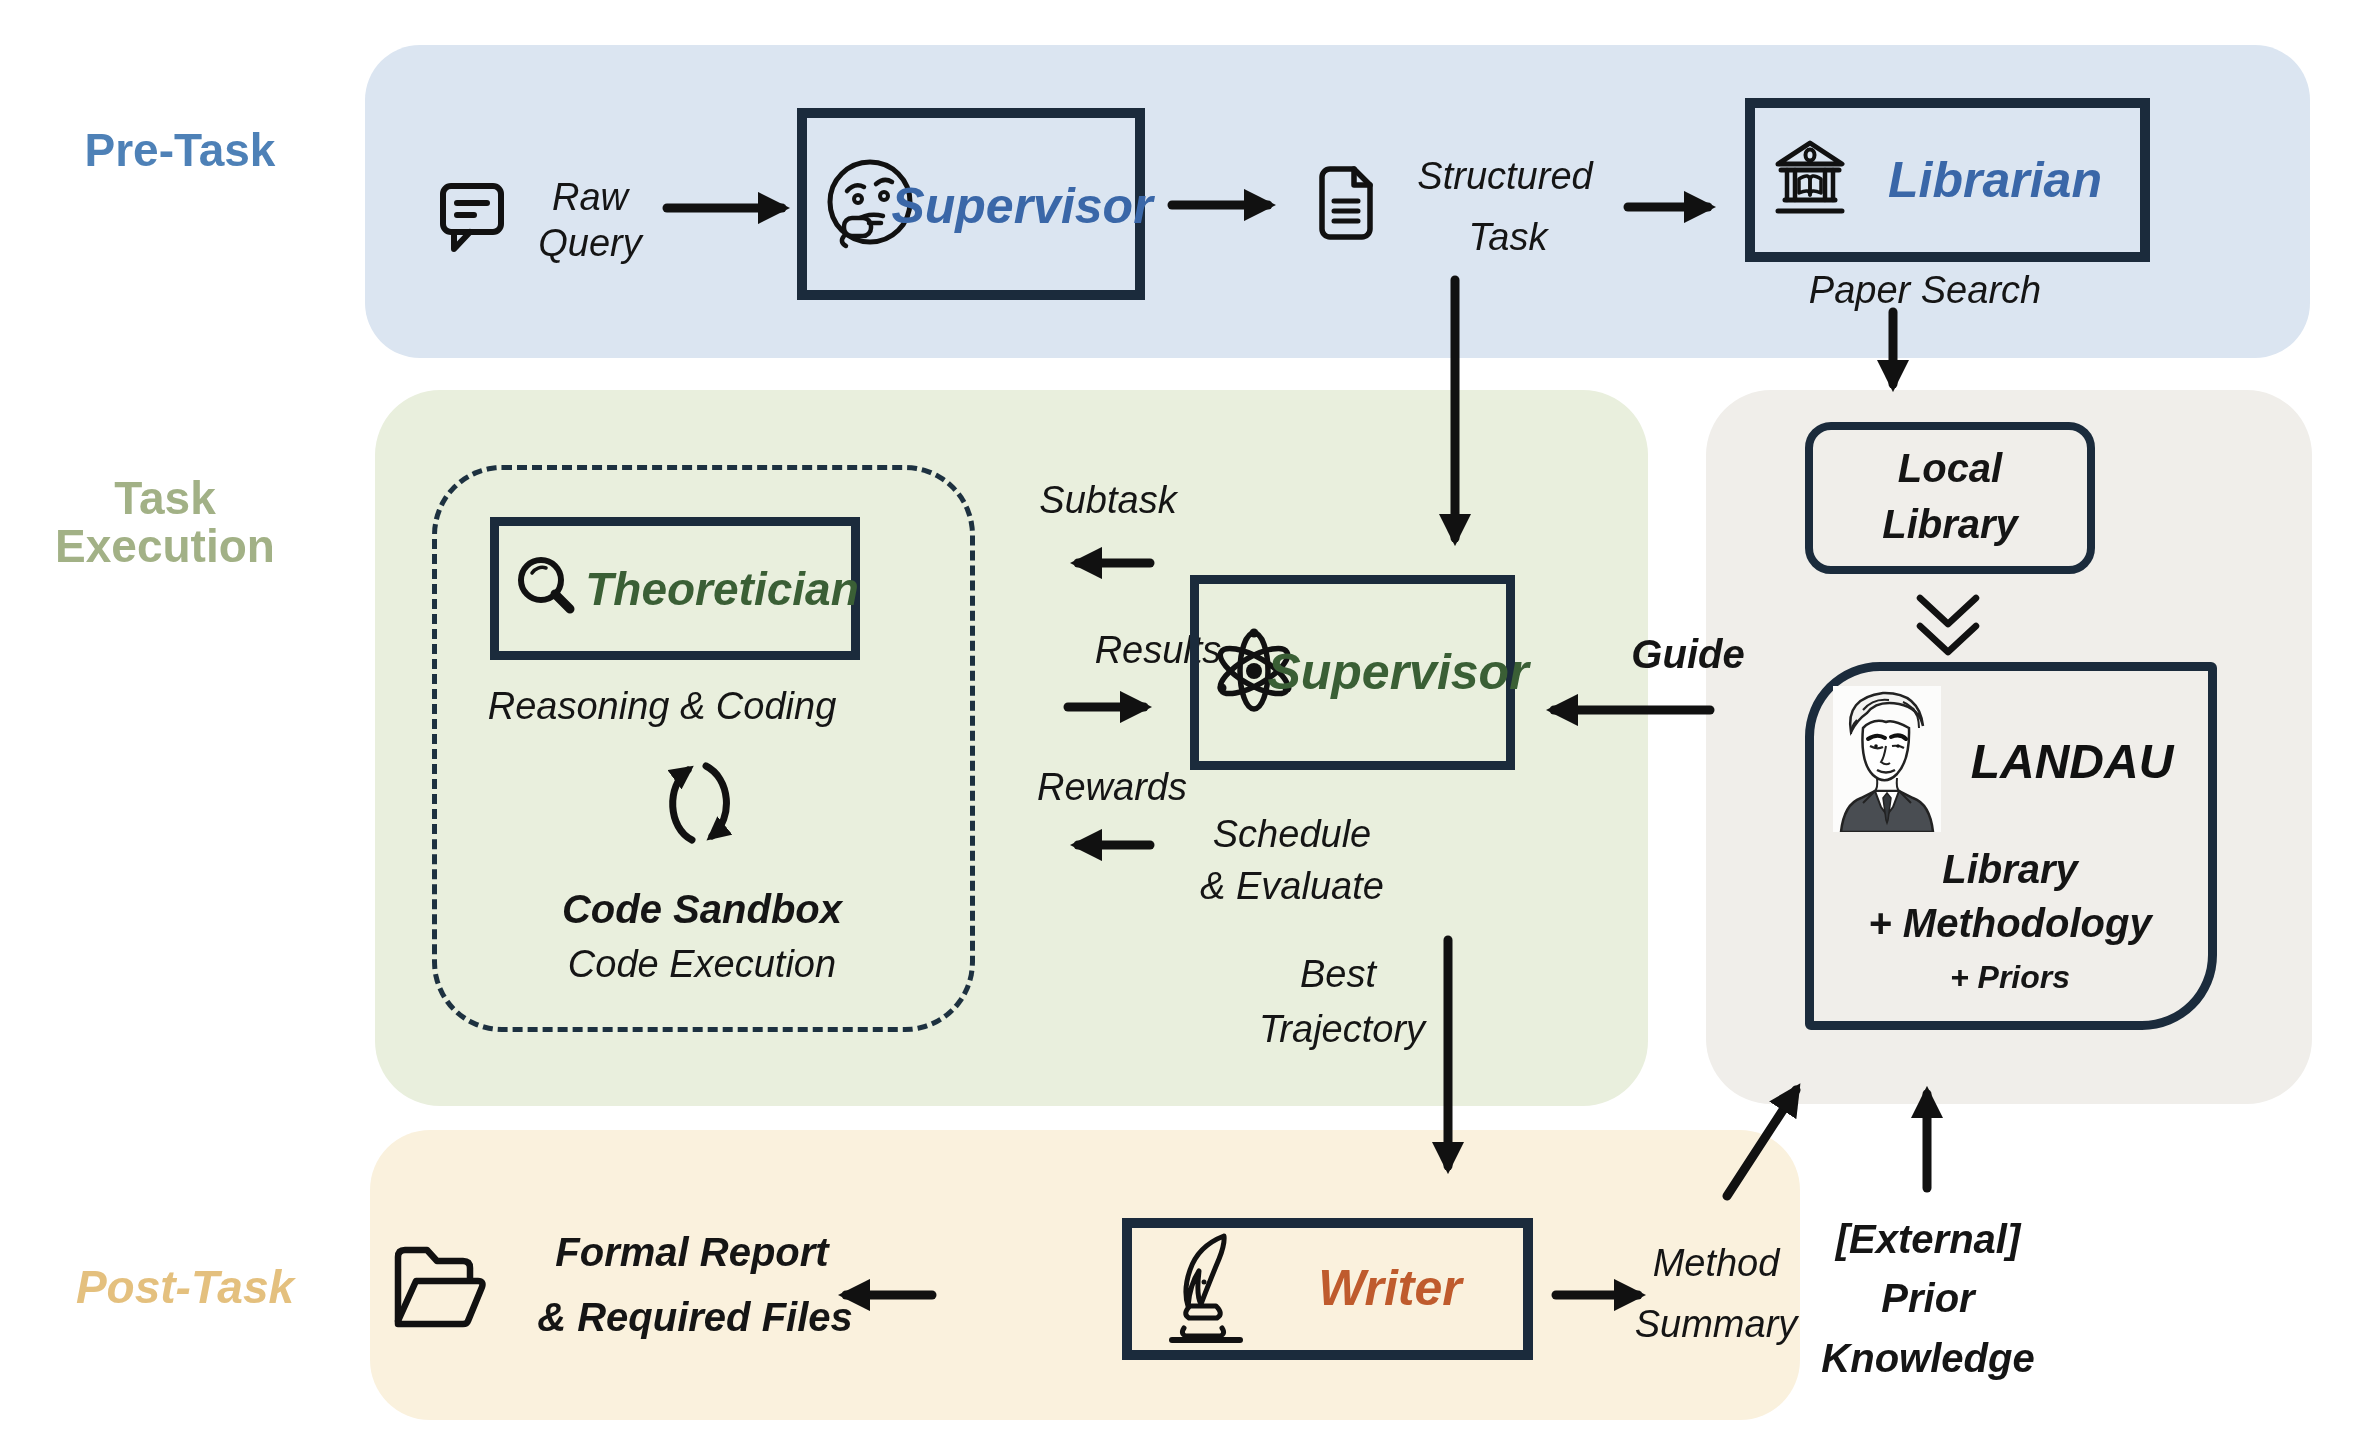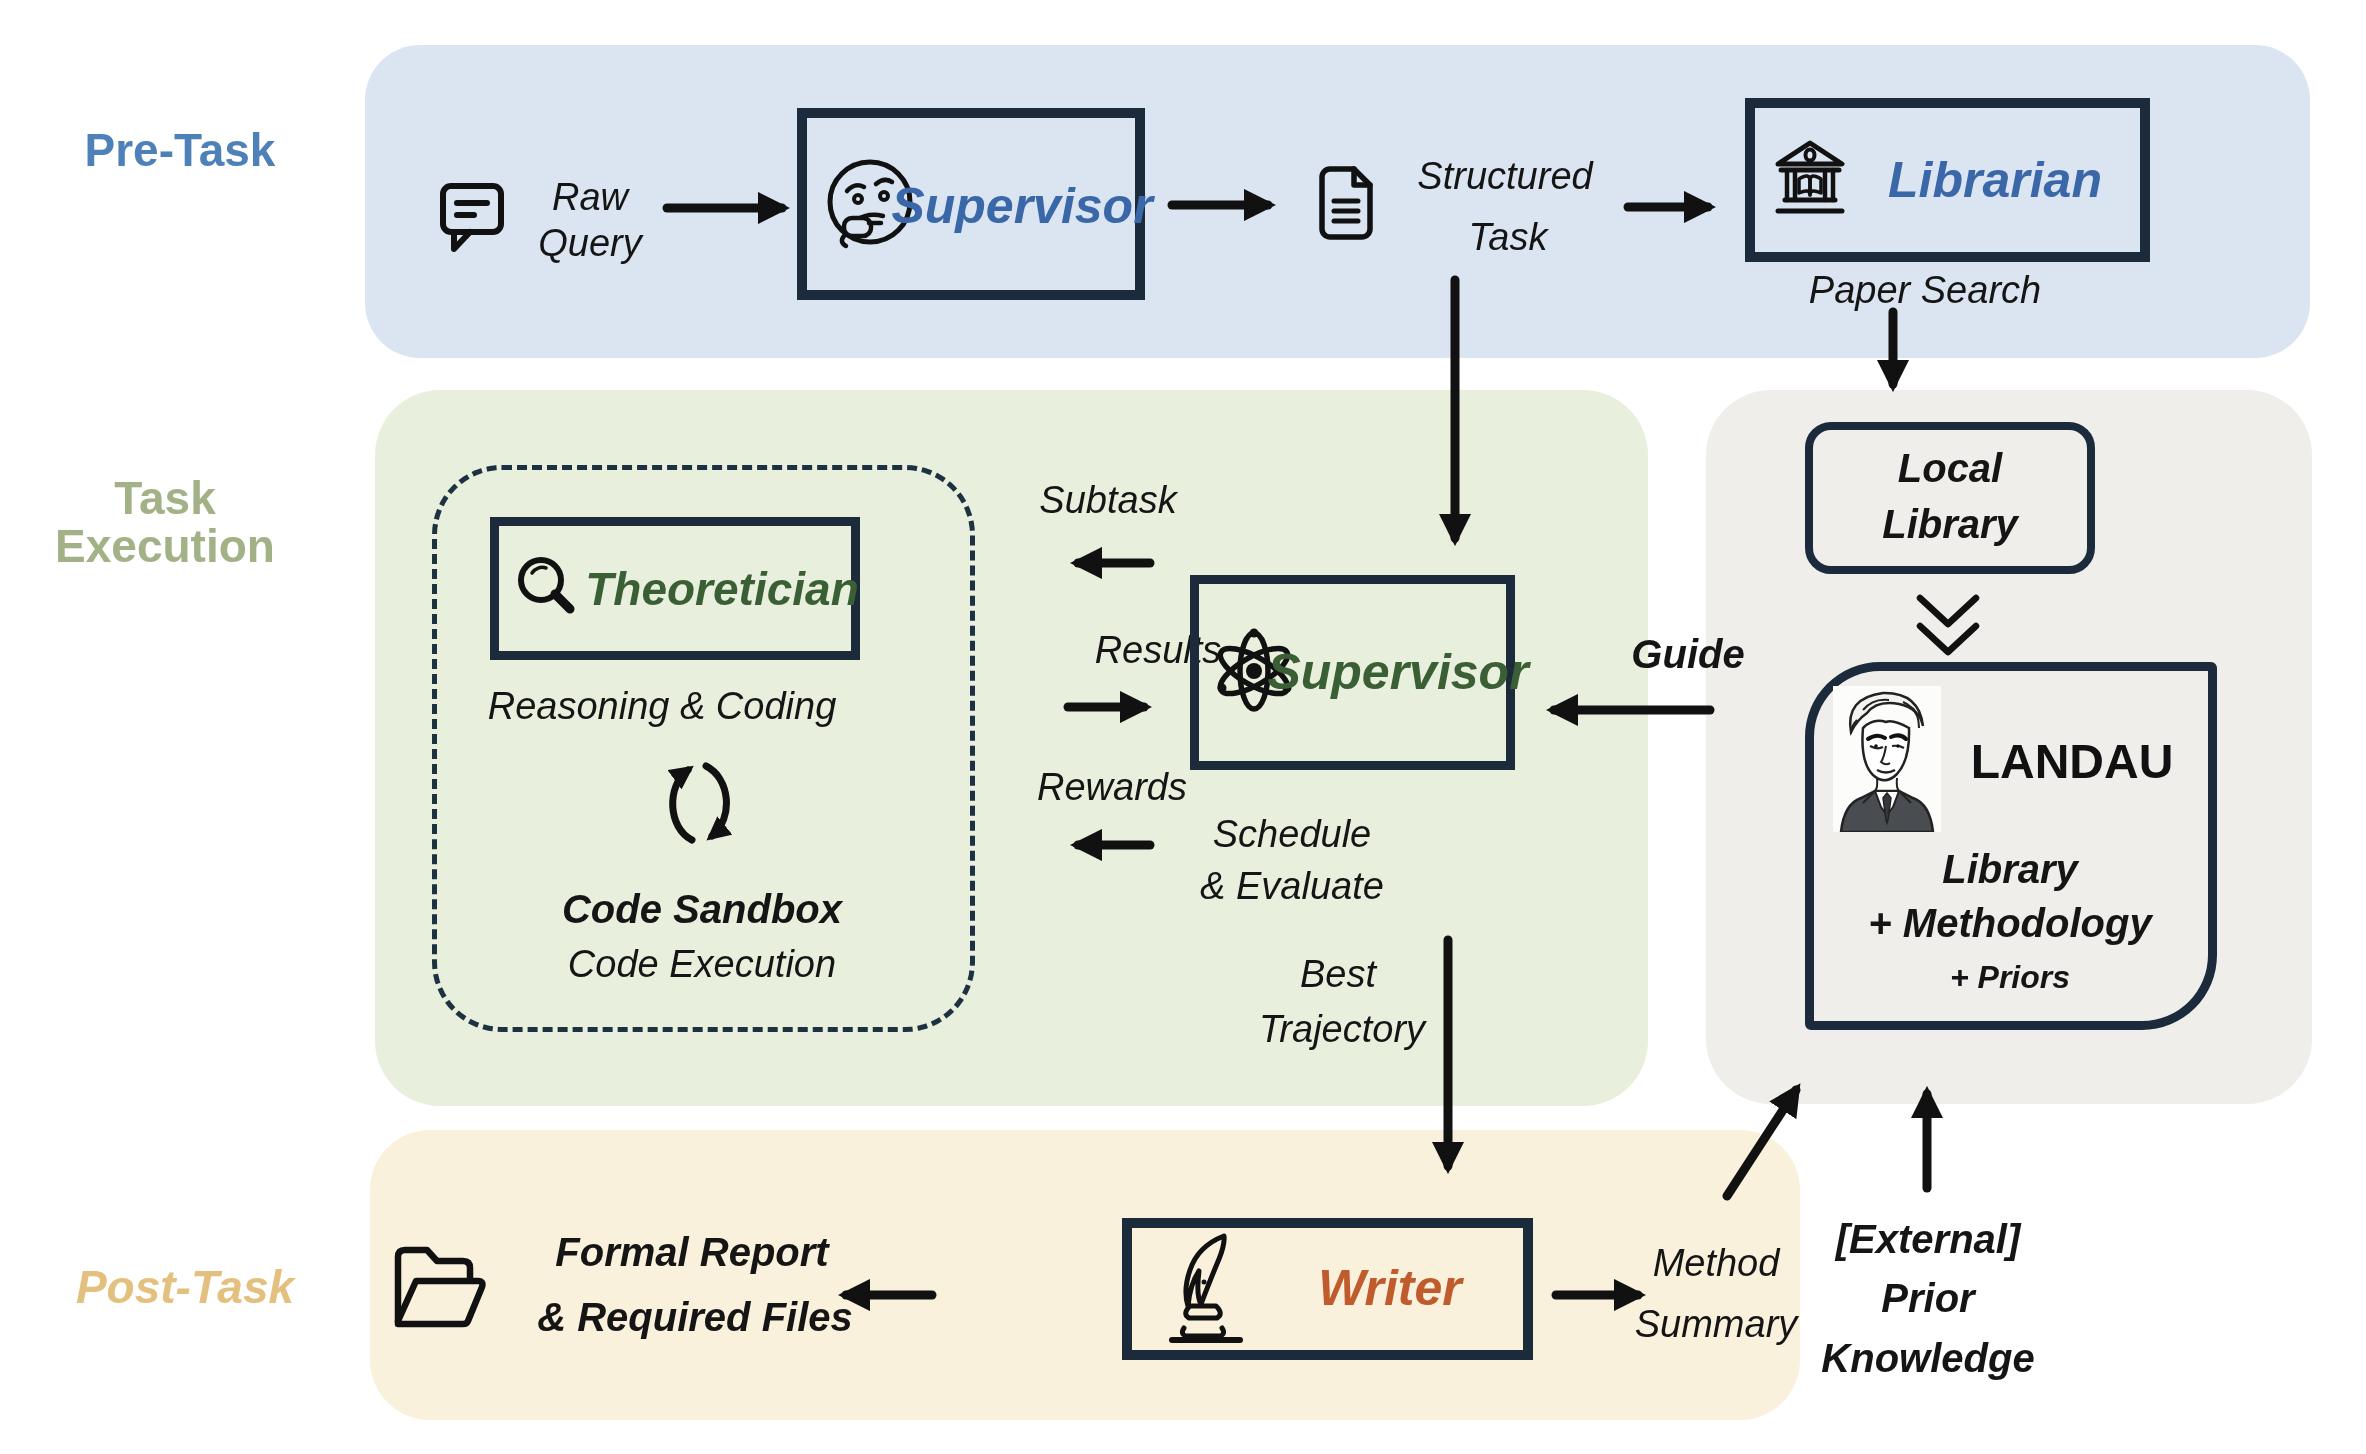--- a/index.html
+++ b/index.html
@@ -183,21 +183,21 @@
         <circle cx="65" cy="60" r="1.8" fill="#111"></circle>
       <path d="M53,60 q-2,12 -5,16 q5,4 9,1" fill="none" stroke="#222" stroke-width="2"></path>
       <path d="M44,84 q9,5 18,0" fill="none" stroke="#222" stroke-width="2.4"></path>
       <path d="M44,92 q1,10 -2,13 M64,92 q-1,10 2,13" fill="none" stroke="#222" stroke-width="2"></path>
       <path d="M8,146 q3,-28 20,-34 l14,-7 h24 l14,7 q17,6 20,34 z" fill="#494d52" stroke="#222" stroke-width="2.5"></path>
       <path d="M42,105 h24 l-6,16 l-6,8 l-6,-8 z" fill="#ffffff" stroke="#222" stroke-width="2"></path>
       <path d="M50,112 l4,-5 l4,5 l-3,22 l-1,3 l-1,-3 z" fill="#34383c" stroke="#222" stroke-width="1.5"></path>
       <path d="M42,105 l-12,12 M66,105 l12,12" stroke="#222" stroke-width="2" fill="none"></path>
     </svg>
   </div>
-  <div class="txt" style="left:2072px;top:762px;font-size:48px;font-weight:bold;color:#111;">LANDAU</div>
+  <div class="txt" style="left:2072px;top:762px;font-size:48px;font-weight:bold;font-style:italic;color:#111;">LANDAU</div>
   <div class="txt flow-b" style="left:2010px;top:869px;font-size:40px;">Library</div>
   <div class="txt flow-b" style="left:2010px;top:923px;font-size:40px;">+ Methodology</div>
   <div class="txt flow-b" style="left:2010px;top:977px;font-size:32px;text-align:right;">+ Priors</div>
 
   <div class="txt flow-b" style="left:1928px;top:1239px;font-size:40px;text-align:center;">[External]</div>
   <div class="txt flow-b" style="left:1928px;top:1298px;font-size:40px;">Prior</div>
   <div class="txt flow-b" style="left:1928px;top:1358px;font-size:40px;">Knowledge</div>
 
   <div class="icon" style="left:390px;top:1241px;">
     <svg width="100" height="90" viewBox="0 0 100 90" fill="none" stroke="#111" stroke-width="6.5" stroke-linecap="round" stroke-linejoin="round">

